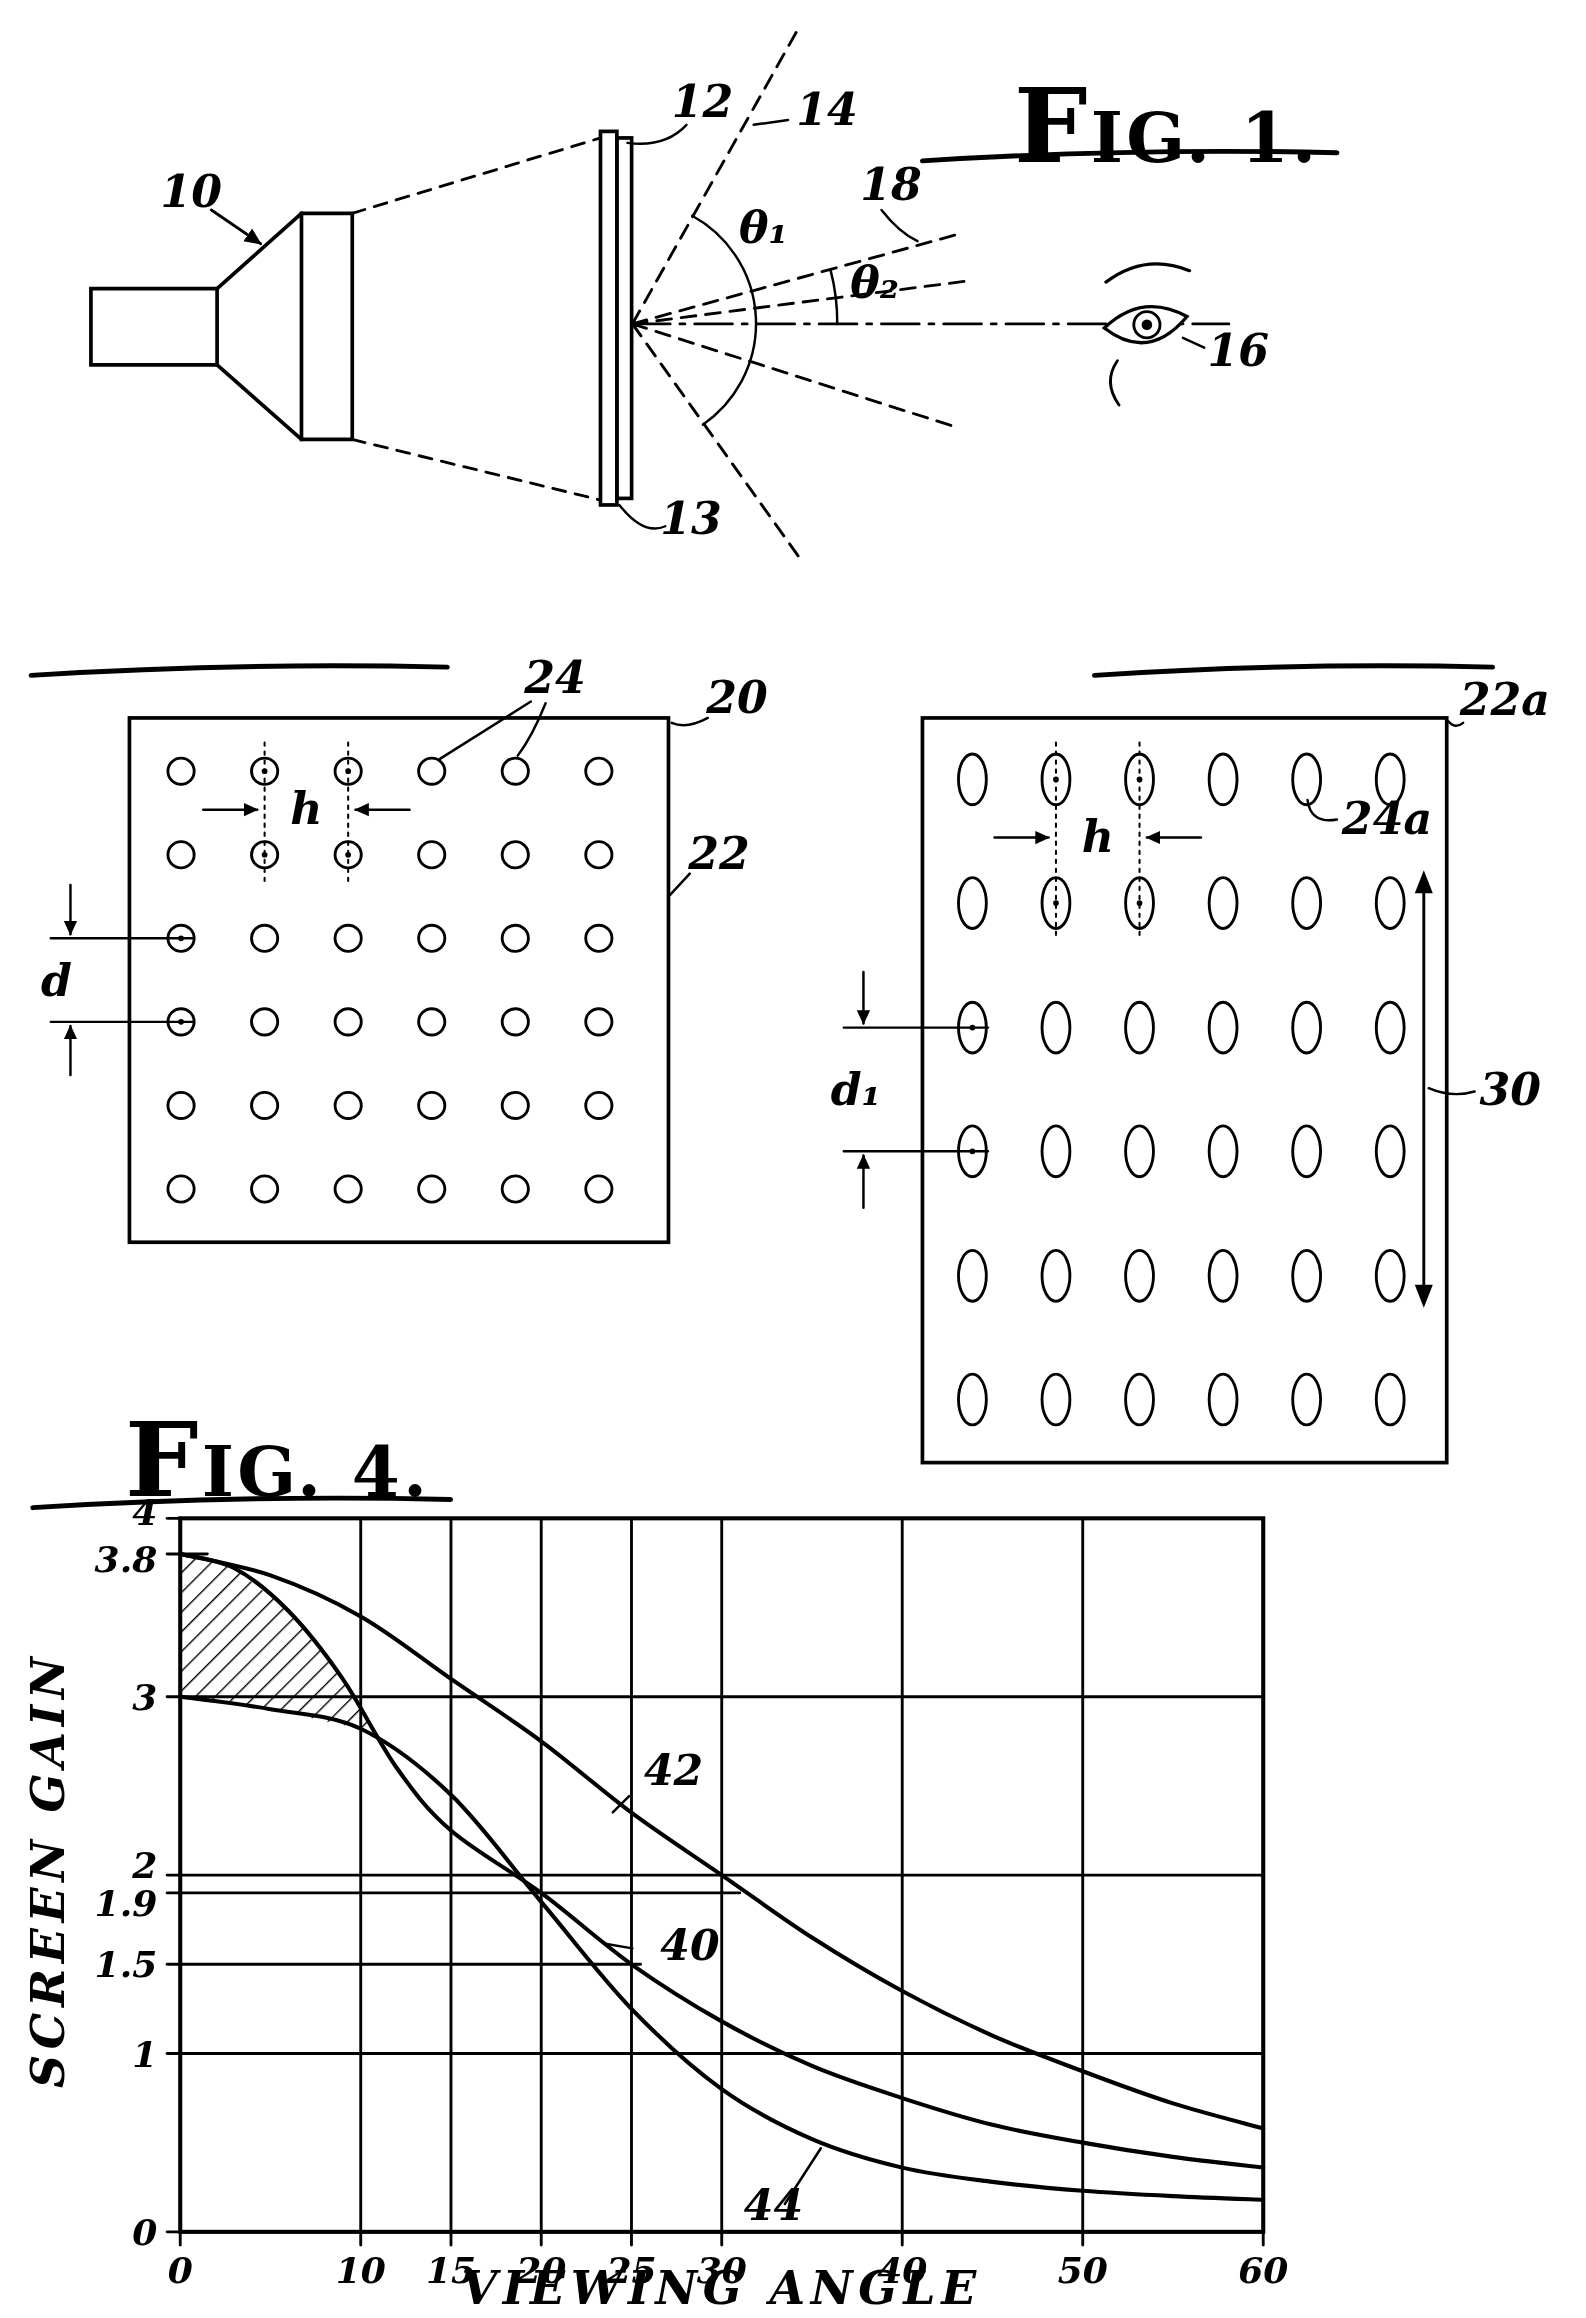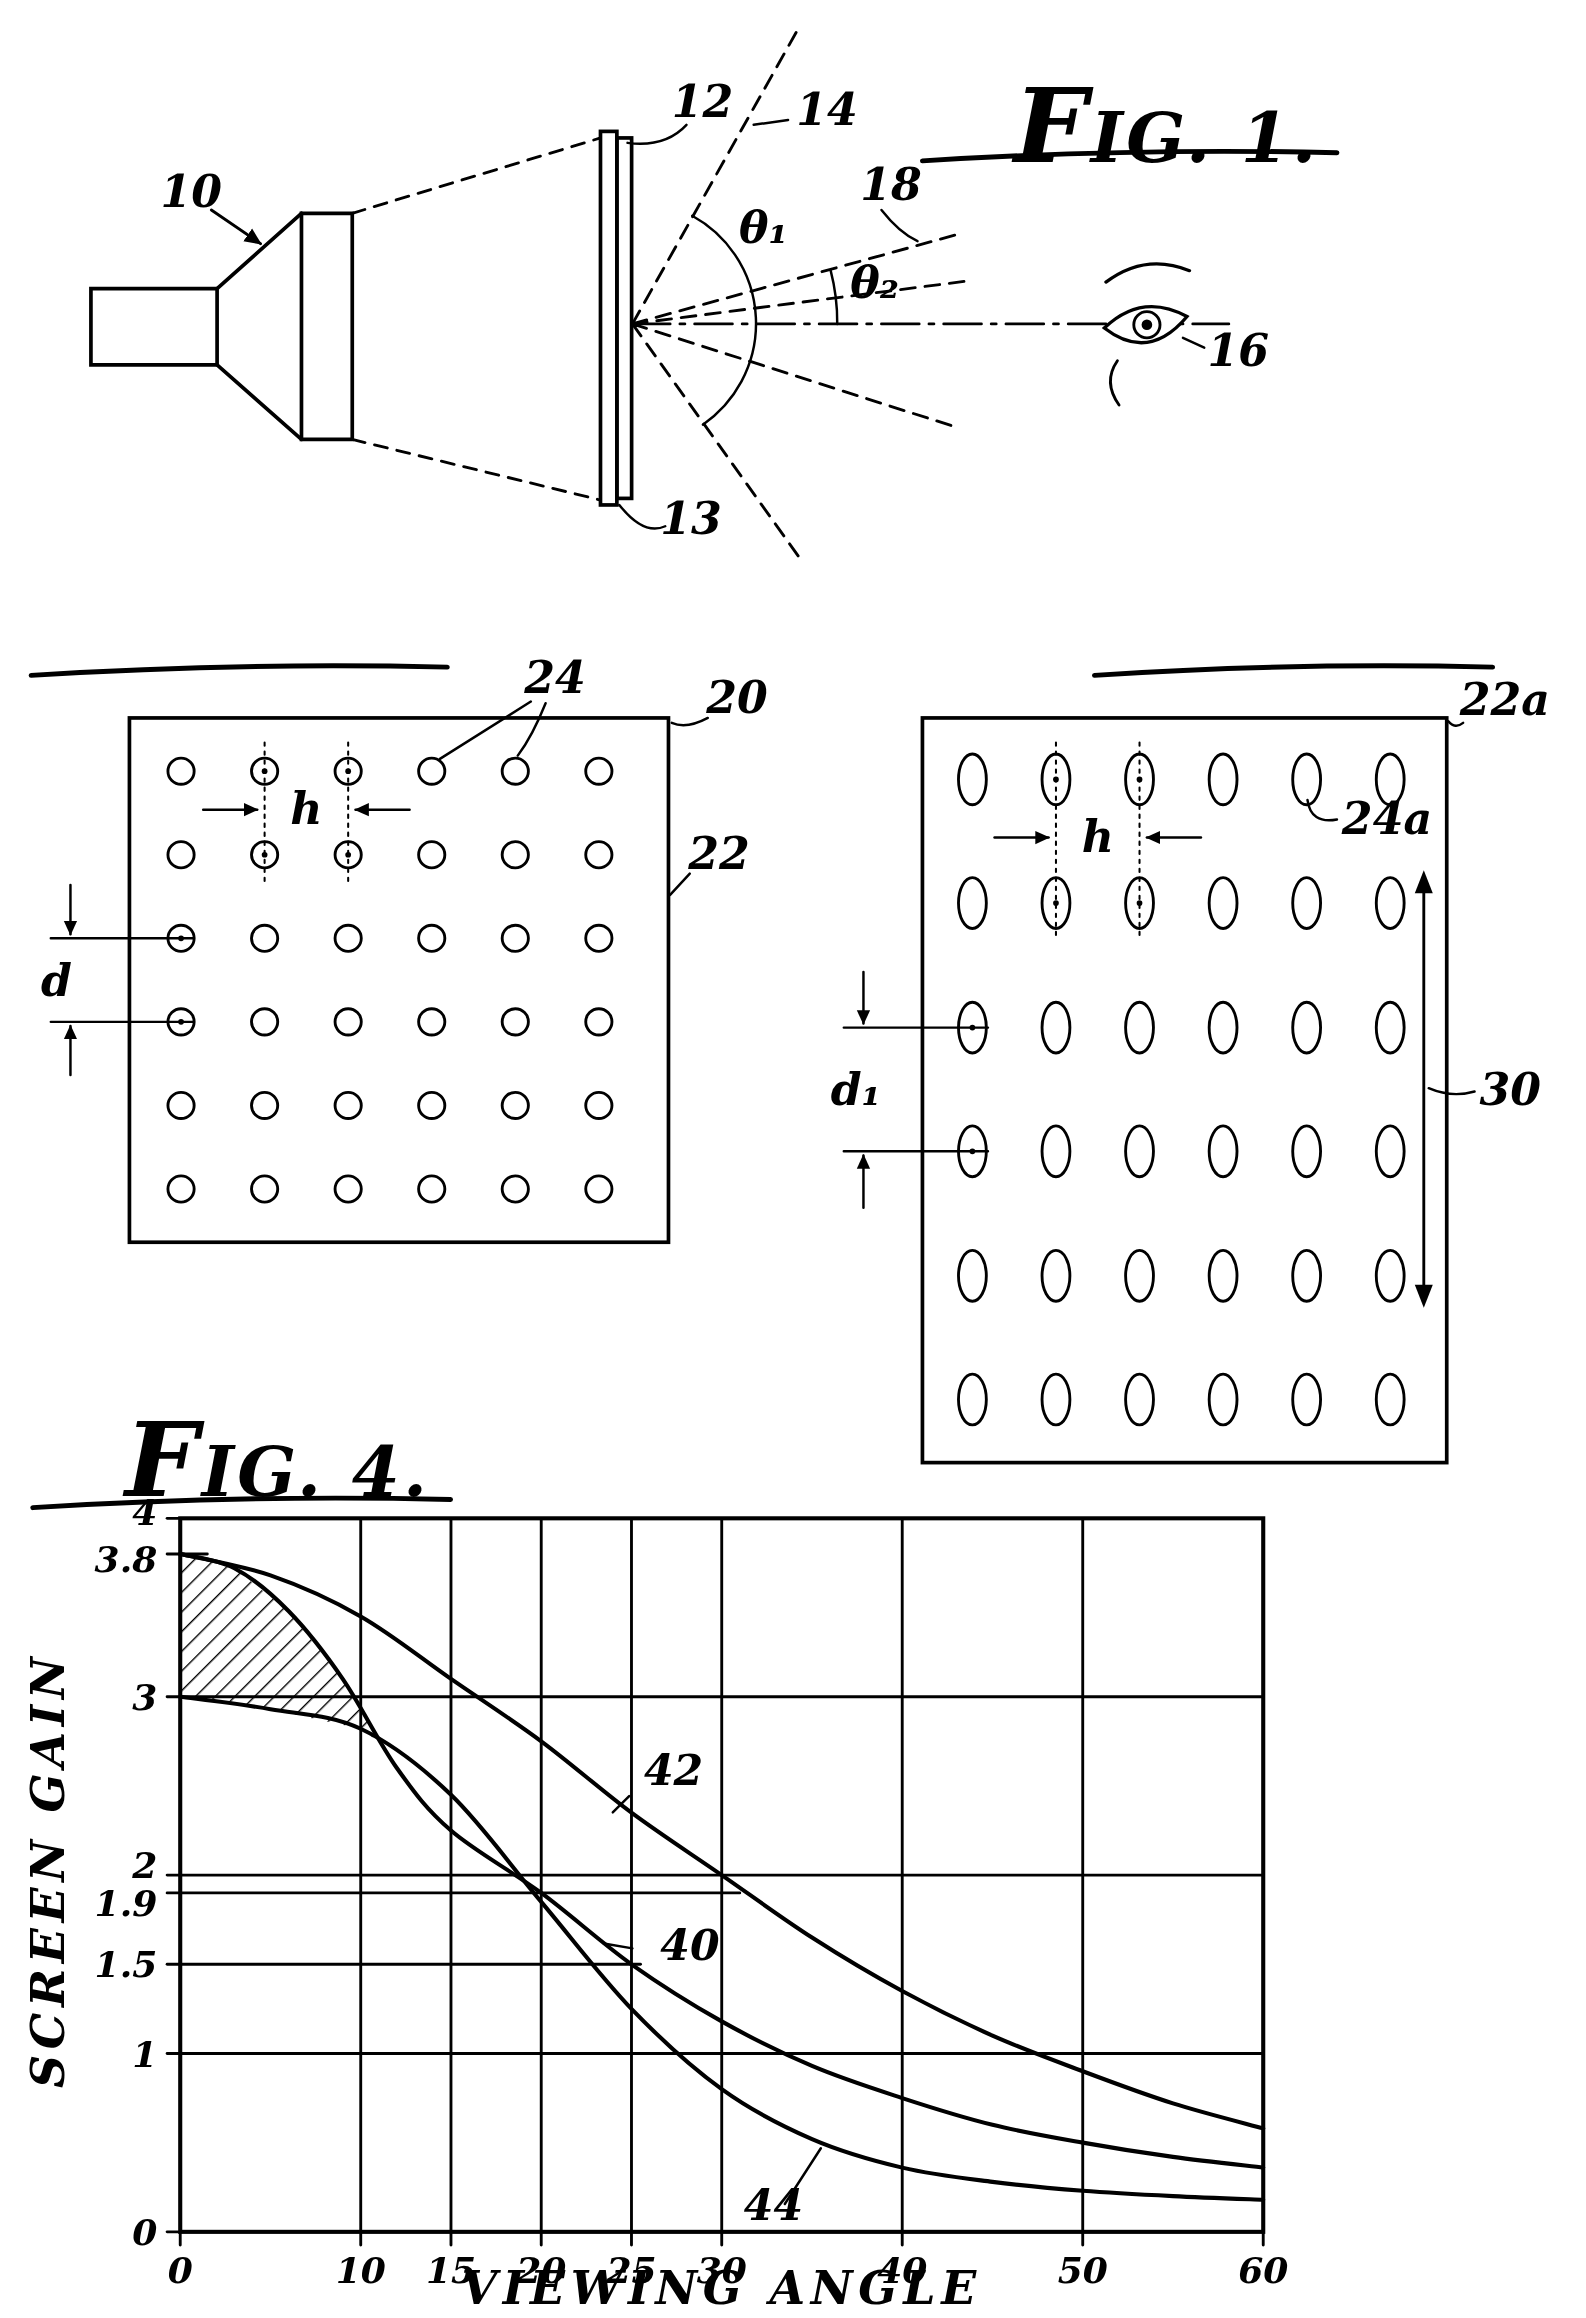--- a/index.html
+++ b/index.html
@@ -1,20 +1,20 @@
 <!DOCTYPE html>
 <html style="font-size:13px"><head>
 <meta charset="utf-8">
 <title>Patent Figure Sheet</title>
 <style>
   html,body{margin:0;padding:0;}
   body{width:1586px;height:2319px;background:#fff;}
   .page{position:relative;width:1586px;height:2319px;background:#fff;overflow:hidden;color:#000;}
   .sheet{position:absolute;left:0;top:0;width:1586px;height:2319px;}
-  .fig-title{position:absolute;font-family:"DejaVu Serif",serif;font-style:italic;font-weight:700;
+  .fig-title{position:absolute;font-family:"DejaVu Serif",serif;font-weight:700;
              font-size:69px;line-height:1.05;letter-spacing:3.3px;white-space:nowrap;color:#000;}
   .fig-title::first-letter{font-size:1.5em;}
   .solid{stroke:#000;fill:none;}
   .ref{font:italic 700 54px "DejaVu Serif","DejaVu Sans",serif;fill:#000;}
   .ticklabel{font:italic 700 44px "DejaVu Serif",serif;fill:#000;}
   .curvelabel{font:italic 700 52px "DejaVu Serif",serif;fill:#000;}
   .axis-title{font:italic 700 56px "DejaVu Serif",serif;fill:#000;letter-spacing:7px;}
   .grid{stroke:#000;stroke-width:3.5;}
   .frame{stroke:#000;stroke-width:5;}
   .tick{stroke:#000;stroke-width:3.5;}

